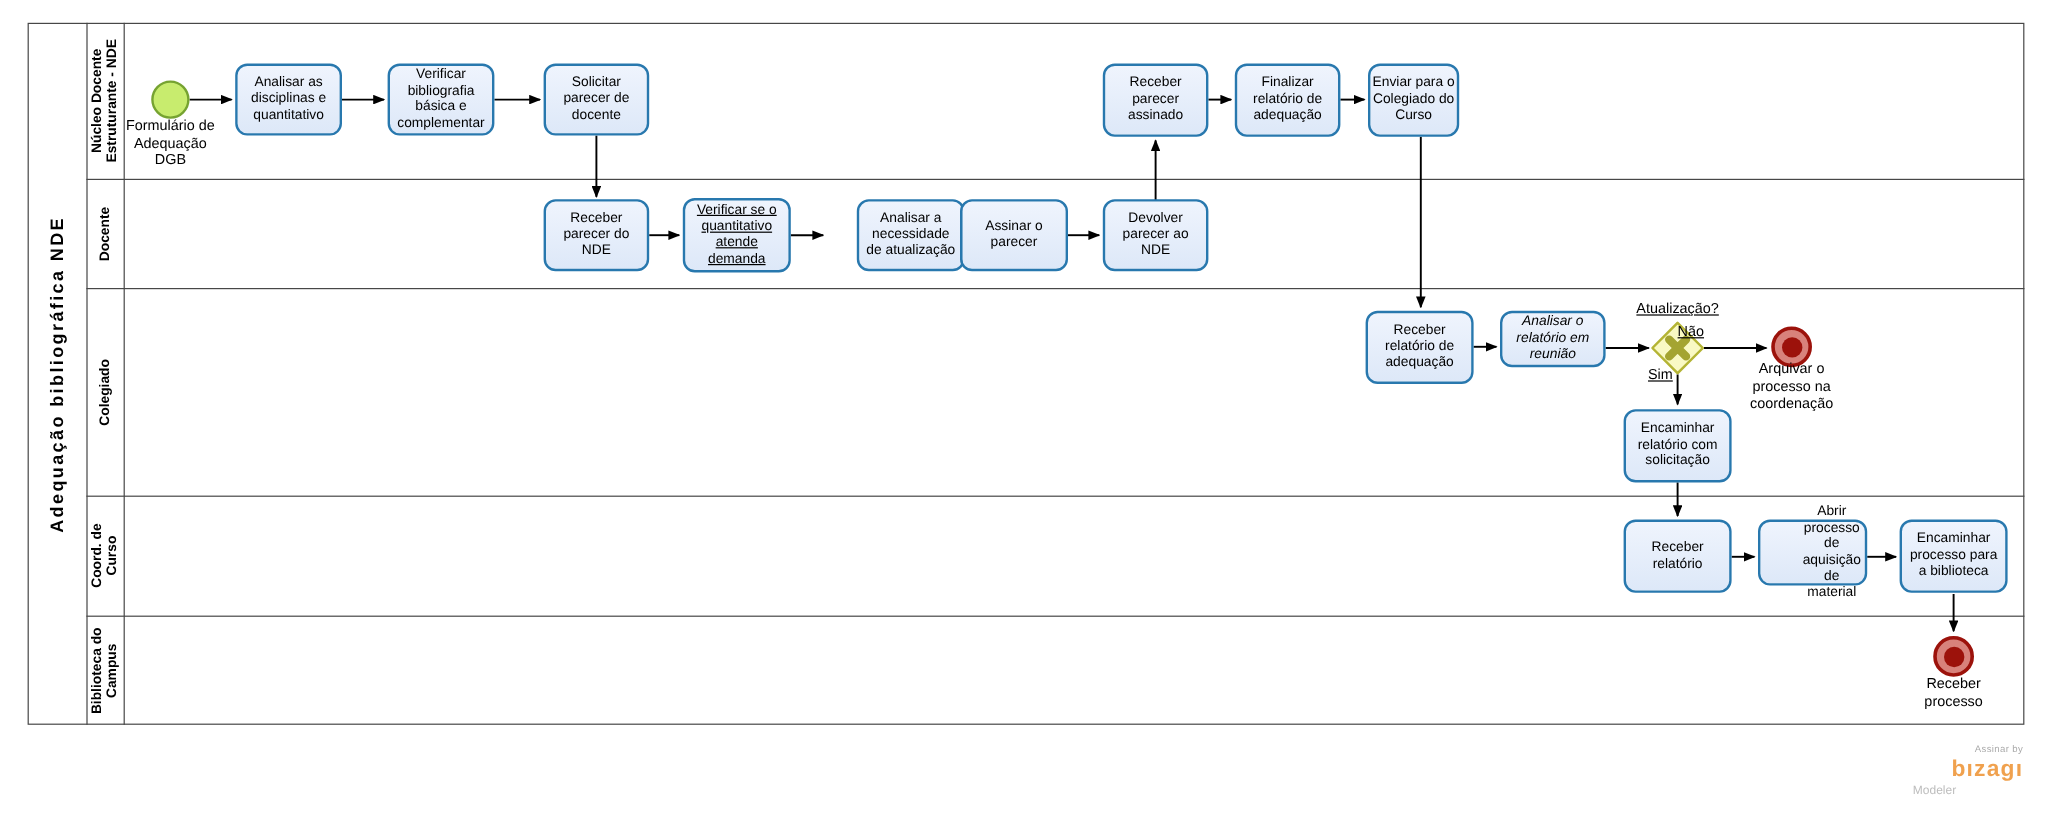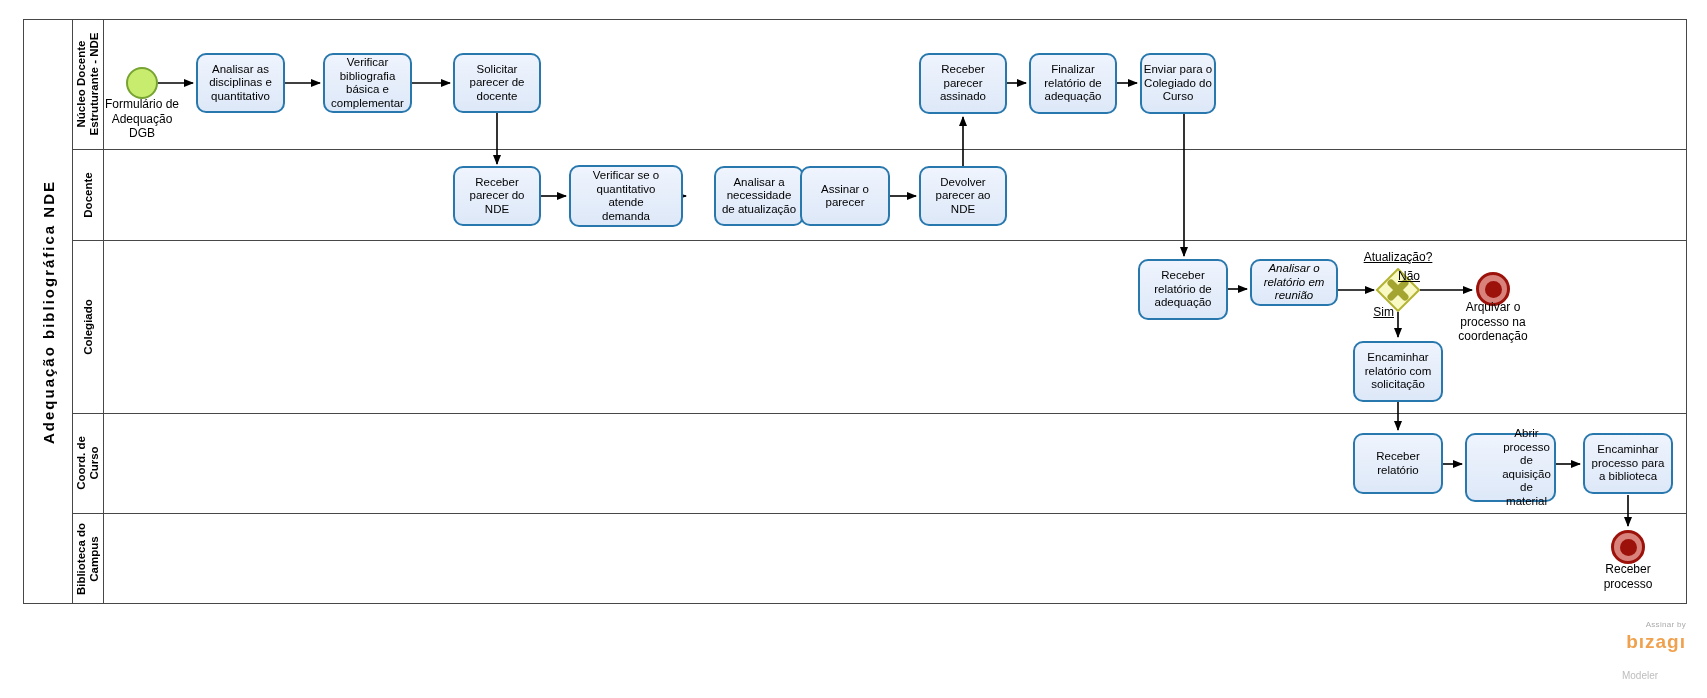--- a/index.html
+++ b/index.html
@@ -41,21 +41,21 @@
   .gateway{position:absolute;z-index:3;cursor:pointer;}
   .node-label{
     position:absolute;font-size:12px;line-height:14.5px;text-align:center;
     white-space:pre-line;z-index:4;
   }
   .edge-label{position:absolute;font-size:12px;z-index:4;text-decoration:underline;}
   .edges{position:absolute;left:0;top:0;z-index:2;pointer-events:none;}
   .logo{position:absolute;left:1594px;top:620px;width:92px;z-index:4;}
   .powered-by{font-size:8px;color:#ababab;text-align:right;letter-spacing:.3px;}
   .logo-word{font-size:19px;font-weight:bold;color:#f0a14e;text-align:right;line-height:26px;letter-spacing:1px;}
-  .logo-product{font-size:10px;color:#bdbdbd;line-height:10px;margin-top:16px;text-align:center;}
+  .logo-product{font-size:10px;color:#bdbdbd;line-height:10px;margin-top:0px;}
 </style>
 </head>
 <body>
 
 <div class="canvas">
 
   <div class="pool-border"></div>
   <div class="vline" style="left:72px;top:19px;height:585px;"></div>
   <div class="vline" style="left:103px;top:19px;height:585px;"></div>
   <div class="hline" style="left:72px;top:149px;width:1615px;"></div>
@@ -151,21 +151,21 @@
     <span class="task-label">Enviar para o
 Colegiado do
 Curso</span>
   </div>
 
   <div class="task" style="left:453px;top:166px;width:88px;height:60px;">
     <span class="task-label">Receber
 parecer do
 NDE</span>
   </div>
-  <div class="task" style="left:569px;top:165px;width:114px;height:62px;">
+  <div class="task" style="left:569px;top:165px;width:90px;height:62px;text-decoration:underline;">
     <span class="task-label">Verificar se o
 quantitativo
 atende
 demanda</span>
   </div>
   <div class="task" style="left:714px;top:166px;width:90px;height:60px;">
     <span class="task-label">Analisar a
 necessidade
 de atualização</span>
   </div>
@@ -210,21 +210,21 @@
   <div class="task" style="left:1353px;top:341px;width:90px;height:61px;">
     <span class="task-label">Encaminhar
 relatório com
 solicitação</span>
   </div>
 
   <div class="task" style="left:1353px;top:433px;width:90px;height:61px;">
     <span class="task-label">Receber
 relatório</span>
   </div>
-  <div class="task" style="left:1465px;top:433px;width:91px;height:69px;padding-left:32px;">
+  <div class="task" style="left:1465px;top:433px;width:91px;height:55px;padding-left:32px;">
     <span class="task-label">Abrir processo
 de aquisição
 de material</span>
   </div>
   <div class="task" style="left:1583px;top:433px;width:90px;height:61px;">
     <span class="task-label">Encaminhar
 processo para
 a biblioteca</span>
   </div>
 

